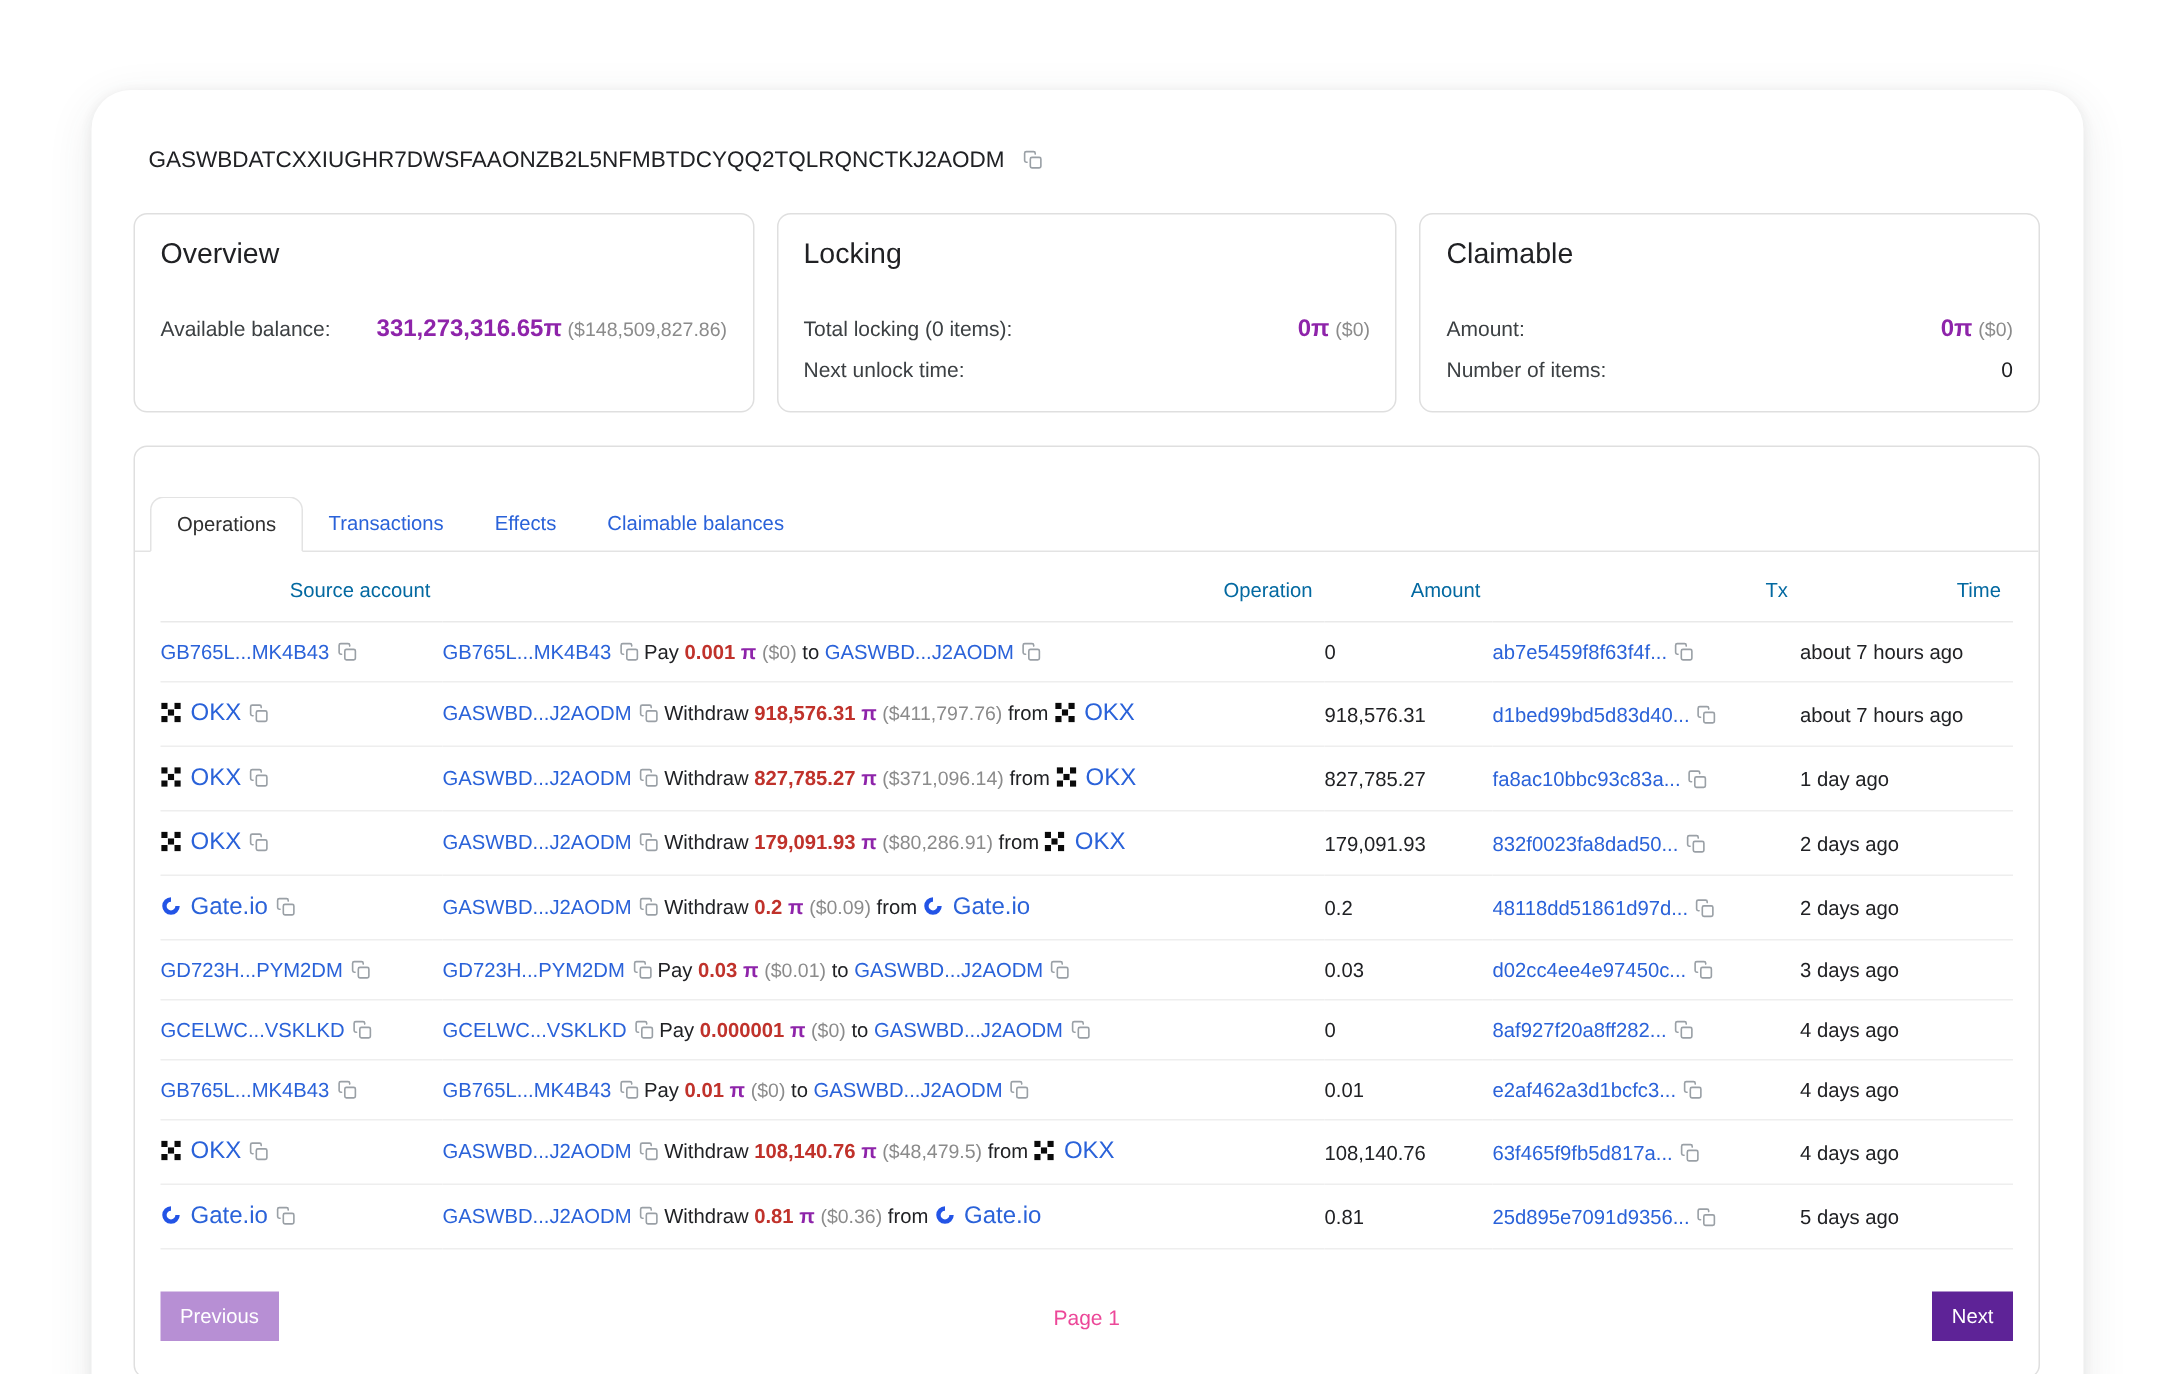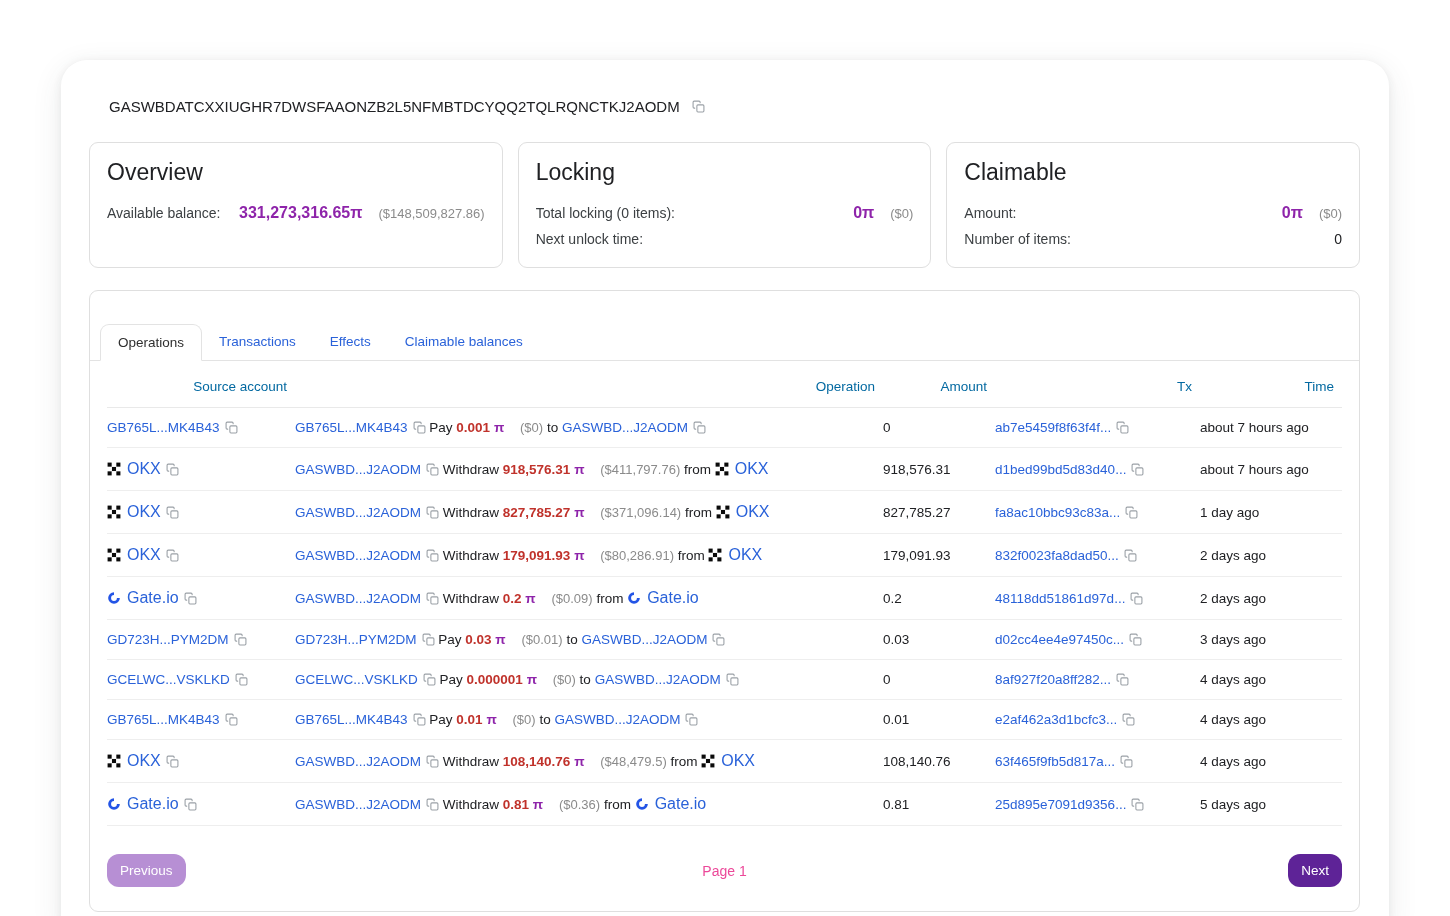--- a/index.html
+++ b/index.html
@@ -13,39 +13,39 @@
     width: 1328px;
     margin: 60px auto 46px;
     background: #fff;
     border-radius: 26px;
     box-shadow: 0 1px 8px rgba(60,64,67,.08), 0 8px 30px rgba(60,64,67,.10);
     padding: 38px 29px 30px 28px;
   }
   .address-line {
     display: flex; align-items: center; gap: 7px;
     font-size: 15px; color: #202124;
-    margin: 0 20px 27px;
+    margin: 0 10px 27px;
   }
   .cards-row { display: flex; gap: 15px; }
   .info-card {
     flex: 1;
     border: 1px solid #dfdfdf;
     border-radius: 9px;
     padding: 16px 17px 20px;
     background: #fff;
   }
-  .card-title { font-size: 23px; font-weight: 400; color: #202124; margin-bottom: 18px; }
+  .card-title { font-size: 19px; font-weight: 400; color: #202124; margin-bottom: 30px; }
   .card-row {
     display: flex; justify-content: space-between; align-items: baseline;
     margin-top: 9px; font-size: 14px; color: #3c4043; gap: 7px;
   }
   .card-row .lbl { white-space: nowrap; }
   .card-val { text-align: right; }
   .pi-strong { color: var(--accent-purple, #8e24aa); font-weight: bold; font-size: 16px; }
-  .usd { color: #8b8b8b; font-size: 13px; font-weight: normal; margin-left: 12px; }
+  .usd { color: #8b8b8b; font-size: 13px; font-weight: normal; }
   .muted { color: #6f6f6f; font-size: 13.5px; }
   .plain-val { color: #202124; font-size: 14px; }
 
   .panel {
     border: 1px solid #dfdfdf;
     border-radius: 9px;
     margin-top: 22px;
     padding: 33px 0 24px;
     background: #fff;
   }
@@ -88,21 +88,21 @@
   .op-pi { color: var(--accent-purple, #8e24aa); font-weight: bold; }
   .copy-icon { display: inline-block; margin-left: 5px; vertical-align: -2px; cursor: pointer; line-height: 0; }
   .icon { display: inline-block; margin-right: 6px; vertical-align: -2px; line-height: 0; }
 
   .pagination { display: flex; align-items: center; margin: 28px 17px 0; position: relative; }
   .page-indicator {
     position: absolute; left: 50%; transform: translateX(-50%);
     font-size: 14px; color: #ec4899;
   }
   .btn {
-    border: none; border-radius: 12px; color: #fff;
+    border: none; border-radius: 0; color: #fff;
     font-size: 13.5px; padding: 9px 13px;
     font-family: inherit; cursor: pointer;
   }
   .btn-prev { background: var(--prev-button, #b78fd4); }
   .btn-next { background: var(--next-button, #5e2397); margin-left: auto; }
 </style>
 </head>
 <body>
 
 <div class="main-card">

